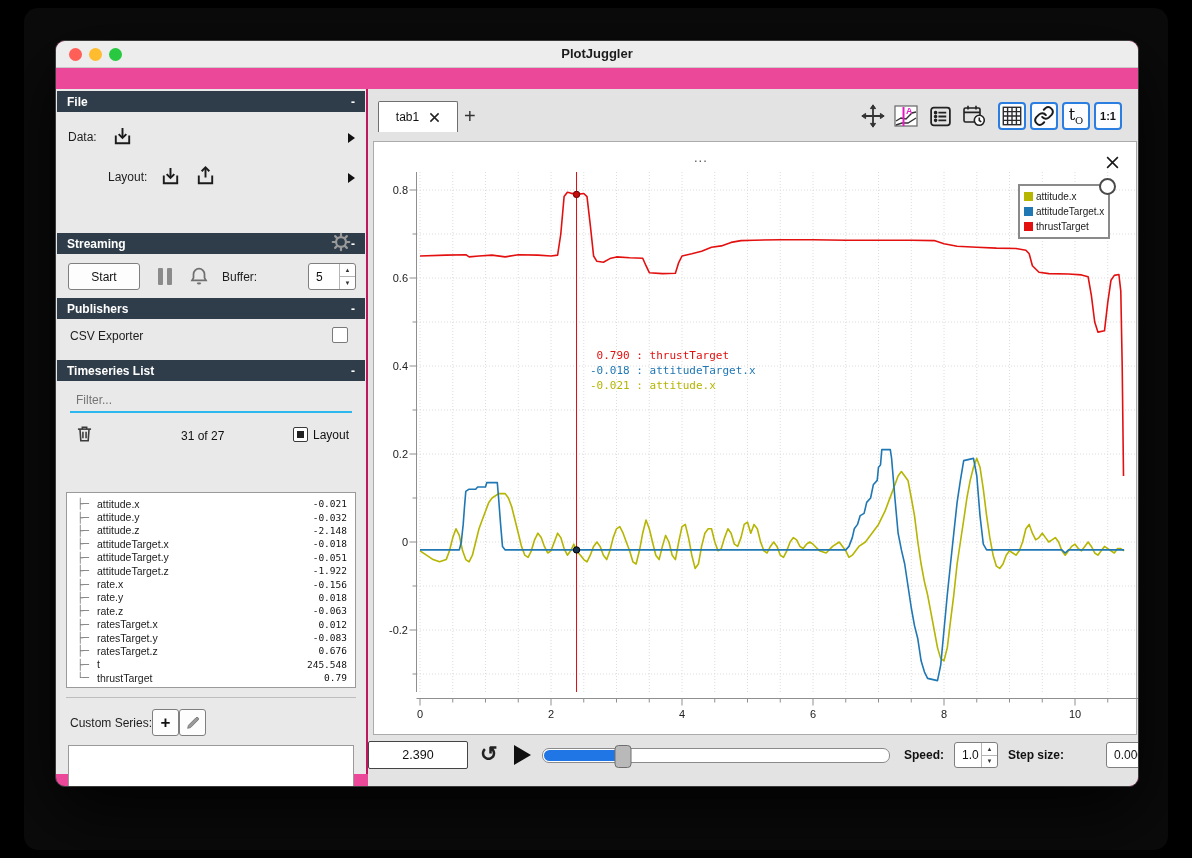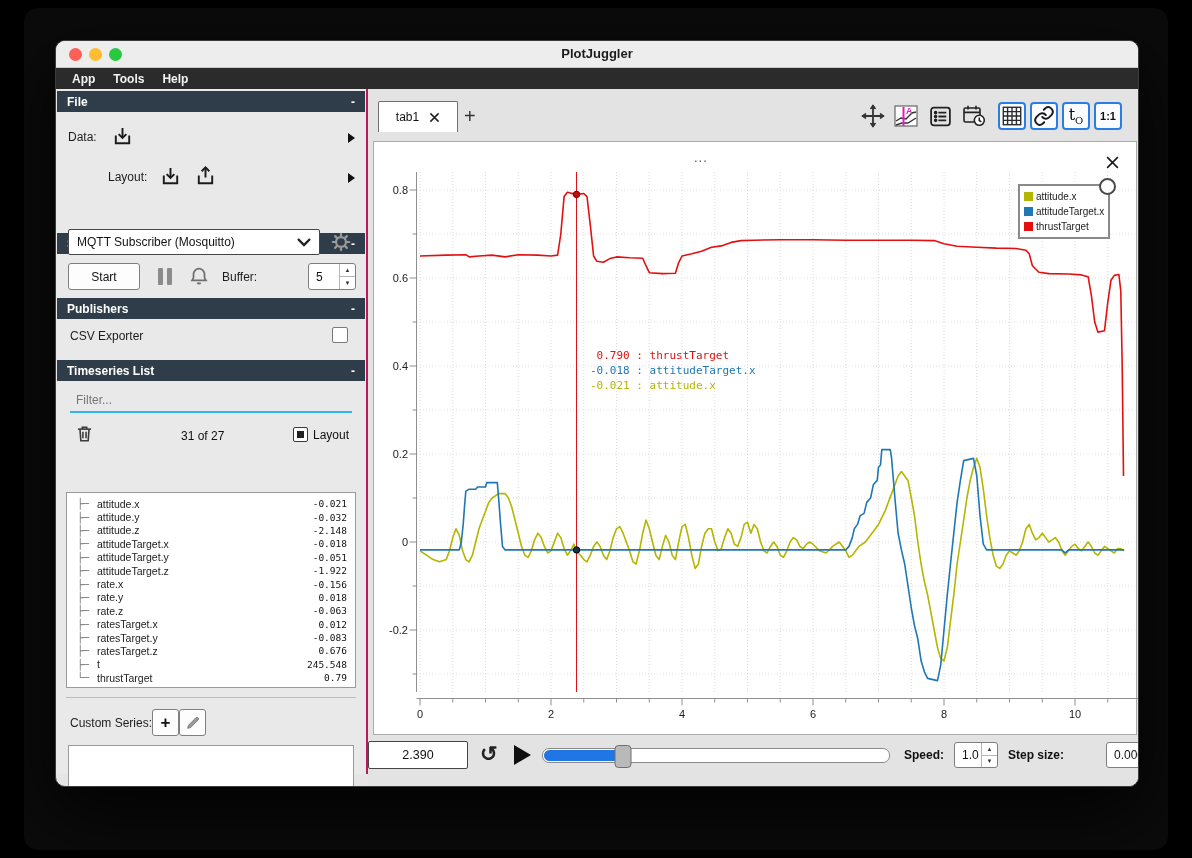--- a/index.html
+++ b/index.html
@@ -1,18 +1,18 @@
 <!DOCTYPE html>
 <html><head>
 <meta charset="utf-8">
 <style>
   html,body{margin:0;padding:0;background:#000;width:1192px;height:858px;overflow:hidden;
     font-family:"Liberation Sans",sans-serif;-webkit-font-smoothing:antialiased;}
   .backdrop{position:absolute;left:24px;top:8px;width:1144px;height:842px;background:#0b0b0b;border-radius:14px;}
-  .window{position:absolute;left:55px;top:40px;width:1082px;height:745px;background:#e5e5e5;
+  .window{position:absolute;left:55px;top:40px;width:1082px;height:745px;background:#ec4899;
     border-radius:10px;box-shadow:0 25px 70px rgba(0,0,0,.85);overflow:hidden;border:1px solid #3c3c3c;}
   
   .titlebar{position:absolute;left:0;top:0;right:0;height:26px;background:#ededed;border-bottom:1px solid #c9c9c9;}
   .tl{position:absolute;top:7px;width:13px;height:13px;border-radius:50%;}
   .title{position:absolute;left:0;right:0;top:5px;text-align:center;font-size:13px;font-weight:700;color:#1c1c1c;}
   
   .menubar{position:absolute;left:0;top:27px;right:0;height:21px;background:#2b2b2b;display:flex;align-items:center;padding-left:8px;gap:2px;}
   .menu-item{color:#f2f2f2;font-size:12px;font-weight:600;padding:2px 8px;}
   
   .sidebar{position:absolute;left:0;top:48px;width:310px;bottom:12px;background:#e9e9e9;border-right:2px solid #be185d;}
@@ -77,25 +77,20 @@
 <div class="backdrop"></div>
 <div class="window">
 
   <div class="titlebar">
     <div class="tl" style="left:13px;background:#ff5f57;"></div>
     <div class="tl" style="left:33px;background:#febc2e;"></div>
     <div class="tl" style="left:53px;background:#28c840;"></div>
     <div class="title">PlotJuggler</div>
   </div>
 
-  <div class="menubar" id="menubar">
-      <span class="menu-item">App</span>
-      <span class="menu-item">Tools</span>
-      <span class="menu-item">Help</span>
-    </div>
 
   <div class="sidebar">
     <div class="sec-header" style="top:2px;">
       <span>File</span>
       <span class="dash">-</span>
     </div>
     <div style="position:absolute;left:12px;top:36px;display:flex;align-items:center;gap:14px;">
       <span class="row-label">Data:</span>
       <span class="icn">
         <svg width="23" height="23" viewBox="0 0 24 24" fill="none" stroke="#1b1b1b" stroke-width="2">
@@ -121,26 +116,20 @@
             <path d="M12 13V3"></path>
             <path d="M8 6.5 12 2.5 16 6.5"></path>
           </svg>
         </span>
     </div>
     <div class="arrow-right" style="position:absolute;left:292px;top:84px;"></div>
 
     <div class="sec-header" style="top:112px;margin-top:32px;">
       <span>Streaming</span>
       <span class="dash">-</span>
-    </div>
-    <div class="combo" style="left:12px;top:140px;width:252px;height:26px;">
-      <span>MQTT Subscriber (Mosquitto)</span>
-      <svg width="14" height="10" viewBox="0 0 14 10">
-        <polyline points="1,2 7,8 13,2" fill="none" stroke="#222" stroke-width="2.4"></polyline>
-        </svg>
     </div>
     <span class="icn" style="position:absolute;left:274px;top:142px;">
       <svg width="22" height="22" viewBox="0 0 24 24" fill="none" stroke="#9a9a9a" stroke-width="2.4" stroke-linecap="round">
         <circle cx="12" cy="12" r="5.4"></circle>
         <line x1="18.4" y1="12" x2="21" y2="12"></line>
           <line x1="16.5" y1="16.5" x2="18.4" y2="18.4"></line>
         <line x1="12" y1="18.4" x2="12" y2="21"></line>
           <line x1="7.5" y1="16.5" x2="5.6" y2="18.4"></line>
         <line x1="5.6" y1="12" x2="3" y2="12"></line>
           <line x1="7.5" y1="7.5" x2="5.6" y2="5.6"></line>

